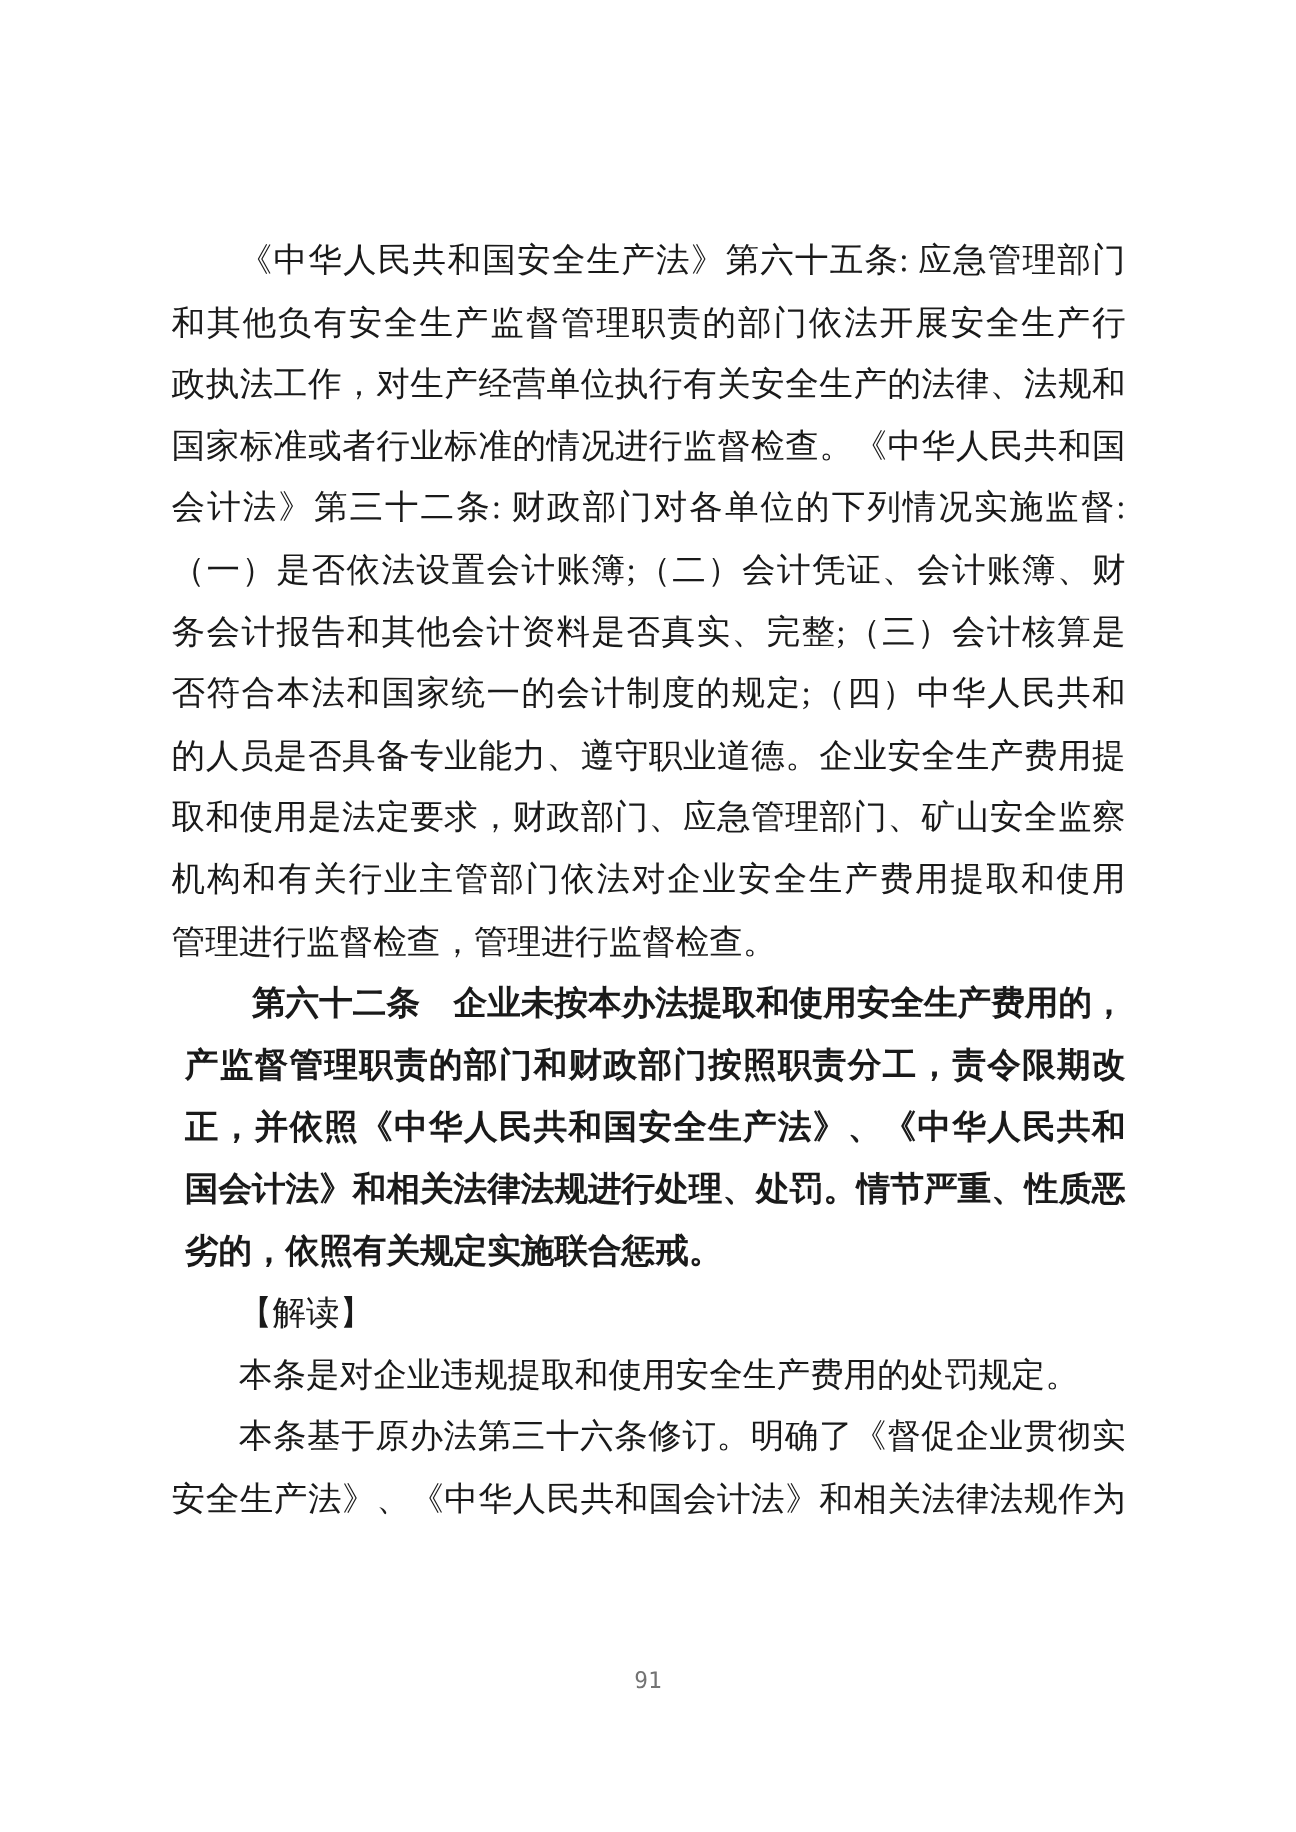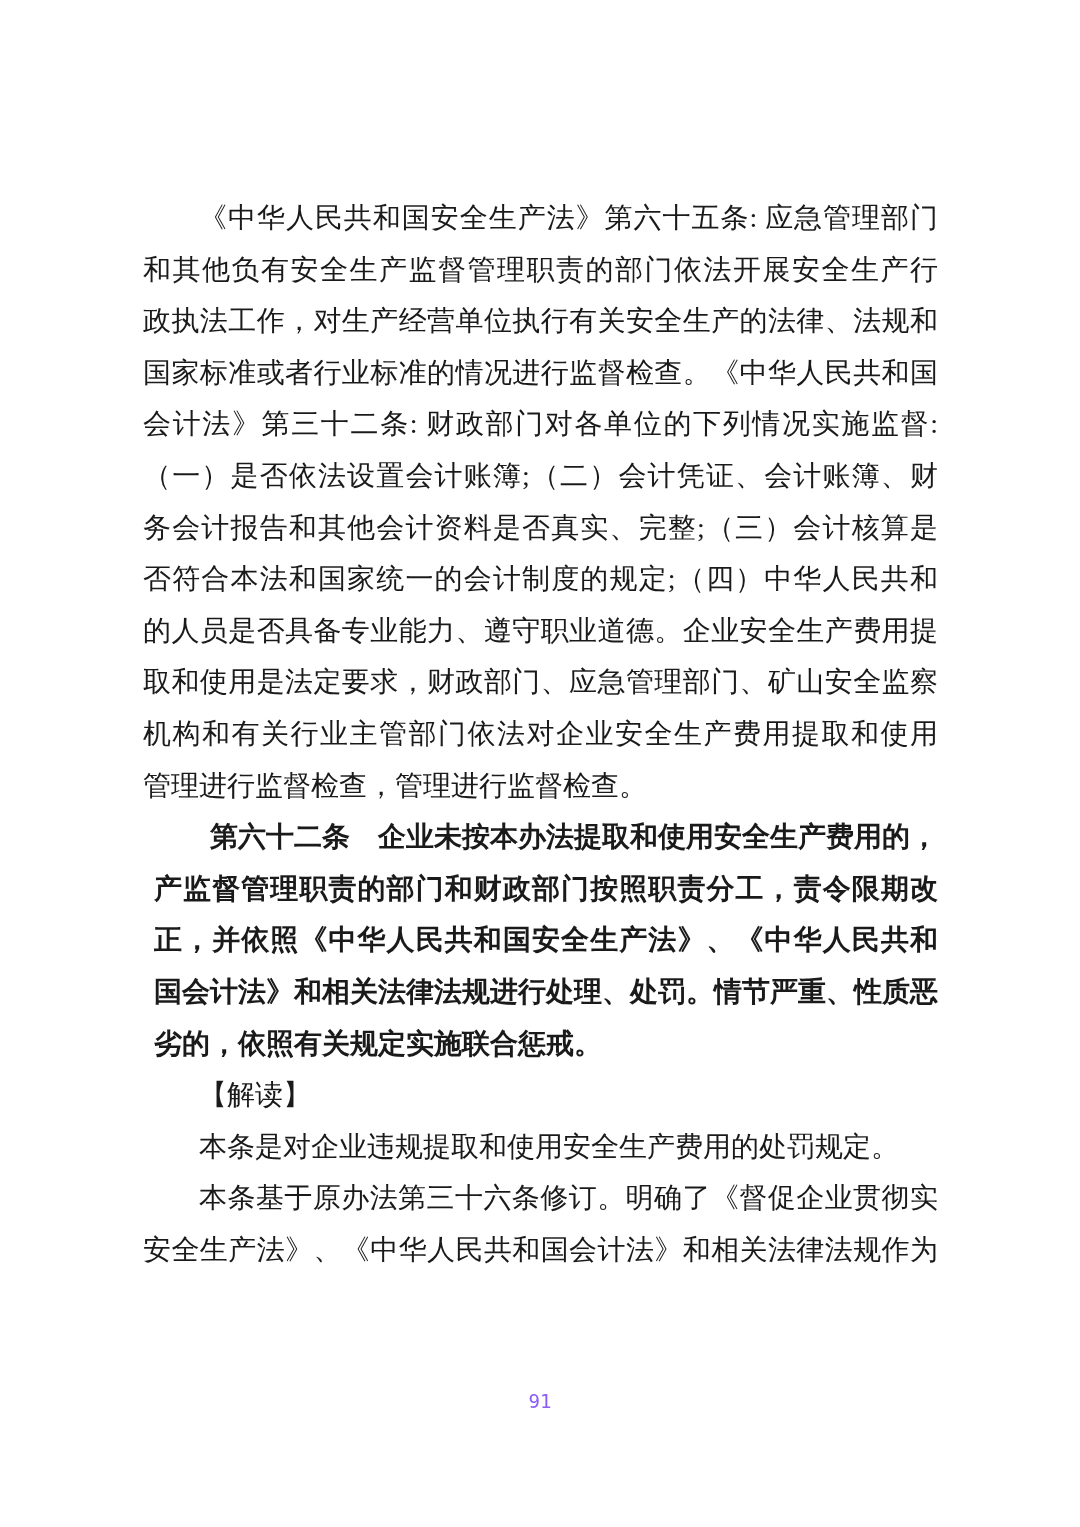--- a/index.html
+++ b/index.html
@@ -48,21 +48,21 @@
     margin-left: 11px;
   }
   .footer {
     position: absolute;
     top: 1390px;
     left: 0;
     width: 1080px;
     text-align: center;
     font-family: "DejaVu Sans Mono", "Liberation Mono", monospace;
     font-size: 19px;
-    color: #8b5cf6;
+    color: #737373;
   }
 </style>
 </head>
 <body>
 
 <div class="page">
   <div class="textblock">
 
     <div>
       <div class="line indent">《中华人民共和国安全生产法》第六十五条: 应急管理部门</div>

